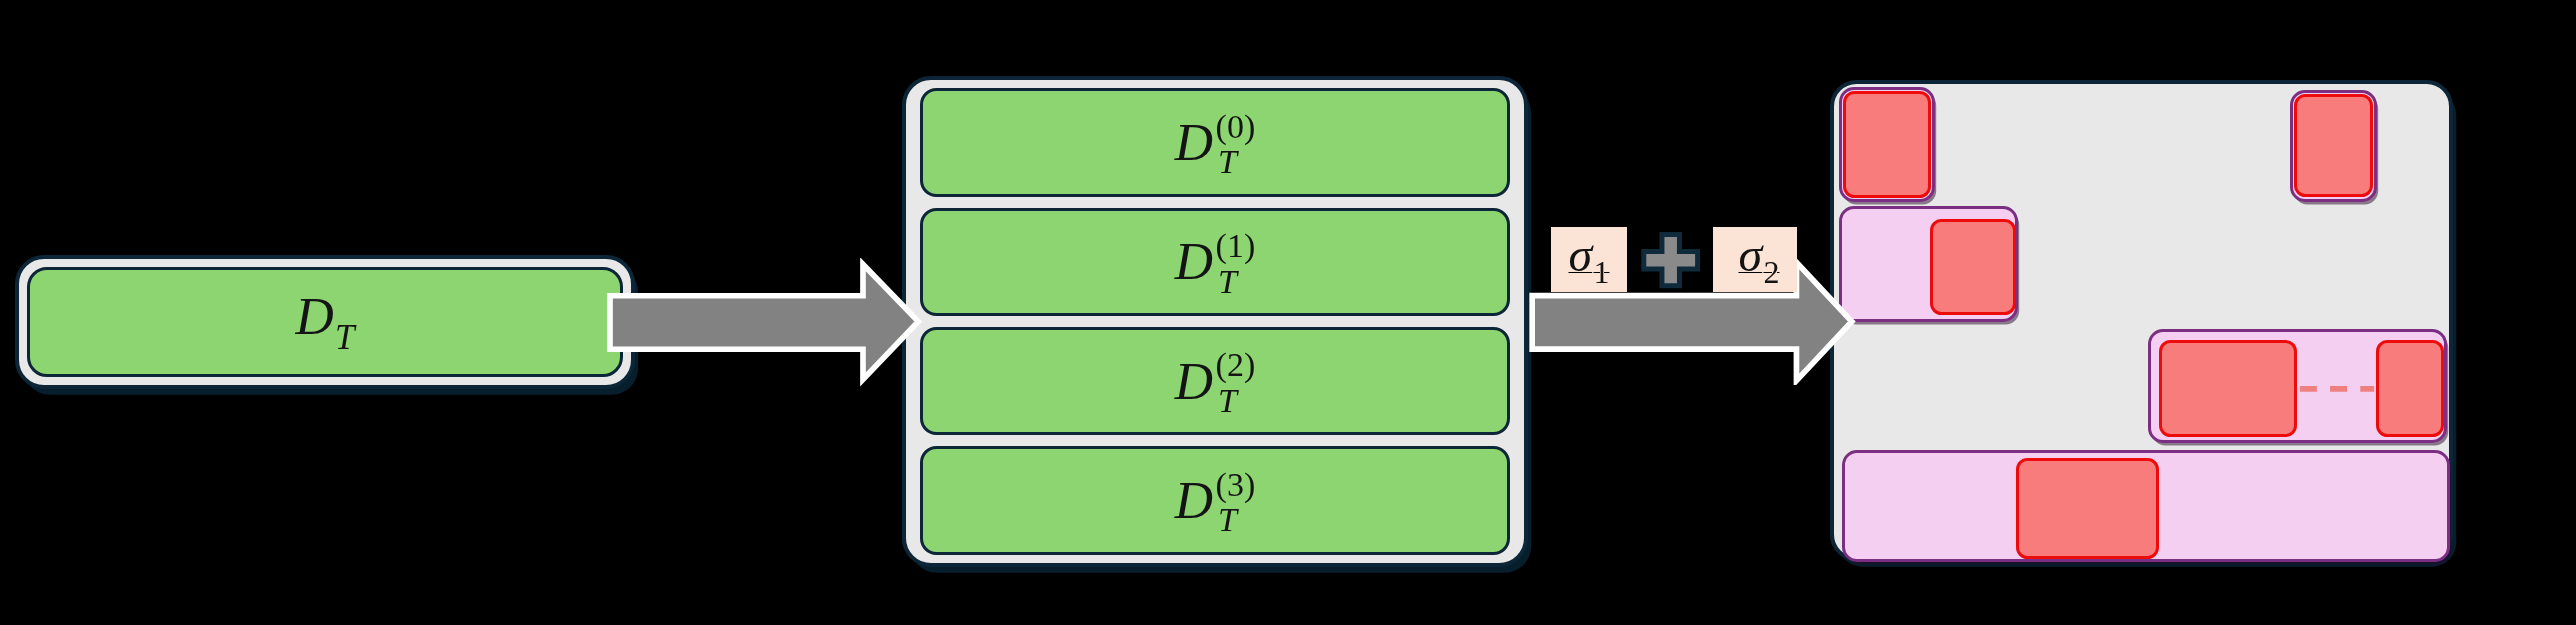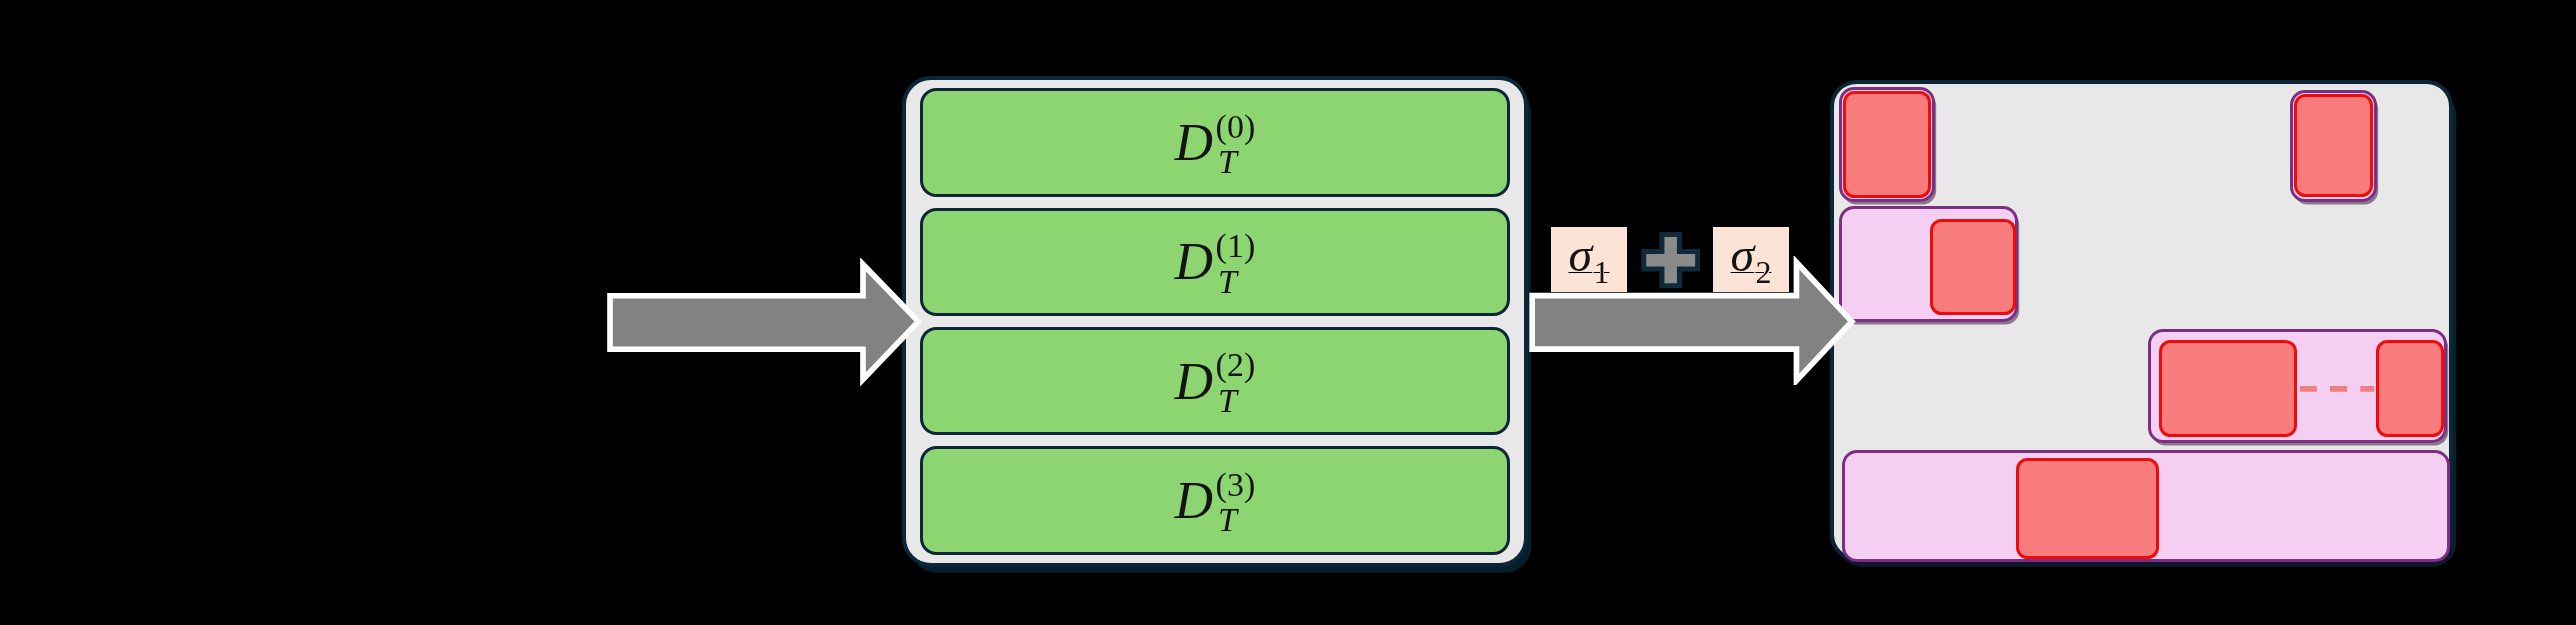--- a/index.html
+++ b/index.html
@@ -27,21 +27,21 @@
   .msub-inline{font-size:35px;vertical-align:-15px;margin-left:1.3px;}
   .row-label{display:inline-flex;align-items:center;}
   .scripts{display:inline-flex;flex-direction:column;align-items:flex-start;margin-left:2.5px;transform:translateY(1.9px);}
   .sup{font-size:34px;line-height:1;font-style:normal;}
   .sub{font-size:34px;line-height:1;font-style:italic;margin-top:1.9px;margin-left:2.5px;}
 
   
   .chip{position:absolute;background:var(--peach_fill,#fbe3d5);display:flex;align-items:center;
         justify-content:center;z-index:4;text-decoration:underline;}
   .chip1{left:1551px;top:227px;width:76px;height:65px;}
-  .chip2{left:1713px;top:227px;width:76px;height:65px;}
+  .chip2{left:1713px;top:227px;width:76px;height:65px;padding-left:8px;}
   .sg{font-size:48px;font-style:italic;}
   .sgsub{font-size:32px;font-style:normal;vertical-align:-12.6px;margin-left:1.3px;}
   .plus-wrap{position:absolute;left:1641px;top:232px;z-index:4;}
 
   
   .arrow{position:absolute;z-index:3;}
   .arrow1{left:605px;top:258px;}
   .arrow2{left:1527px;top:256px;}
 
   
@@ -60,20 +60,25 @@
   .red-b{left:225px;top:8.2px;width:68px;height:97px;}
   .dash{position:absolute;left:147px;top:53px;}
   .r3{left:7.6px;top:366px;width:608px;height:112px;}
   .r3 .red-patch{left:171px;top:5px;width:143px;height:101px;}
 </style>
 </head>
 <body>
 
 <div class="stage">
 
+  <div class="container left-container">
+    <div class="green-inner">
+      <span class="math"><i class="mb">D</i><i class="msub-inline">T</i></span>
+    </div>
+  </div>
 
   <svg class="arrow arrow1" width="319" height="129" viewBox="0 0 505 205">
     <polygon points="7,60 409,60 409,10 497,101 409,193 409,145 7,145" style="fill:var(--arrow_fill);stroke:var(--arrow_outline);" stroke-width="9" stroke-linejoin="miter"></polygon>
   </svg>
 
   <div class="container mid-container">
     <div class="green-row">
       <span class="math row-label">
           <i class="mb">D</i>
           <span class="scripts">

